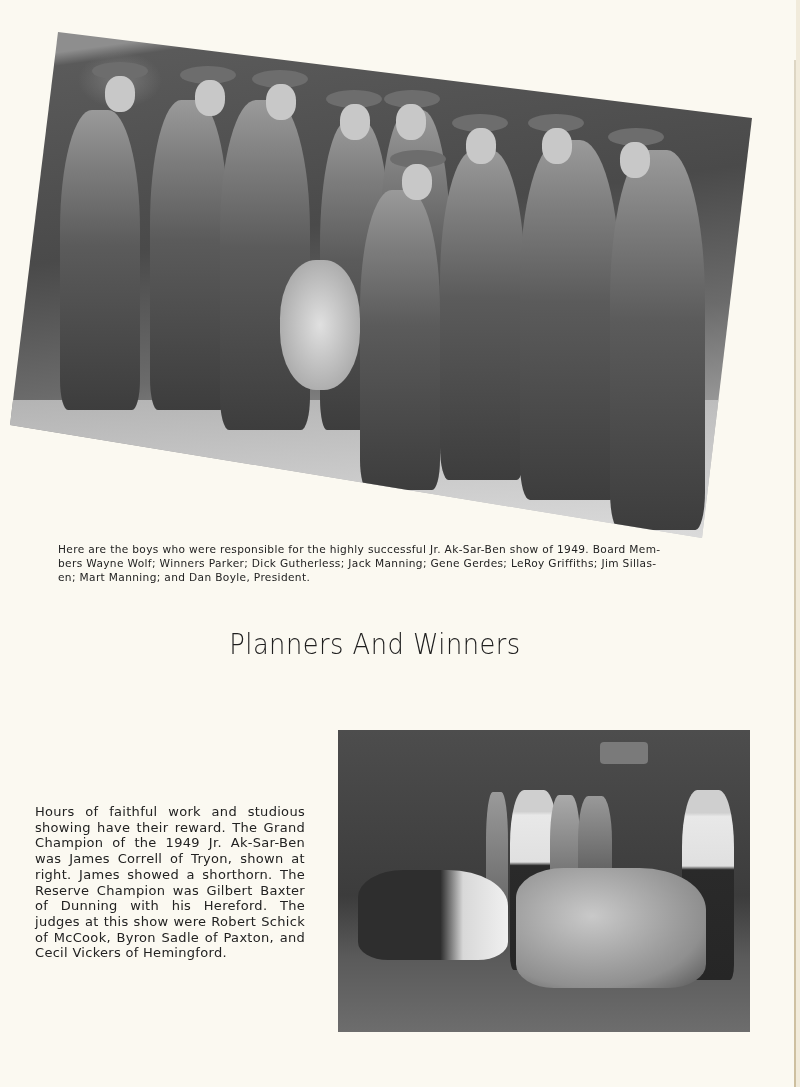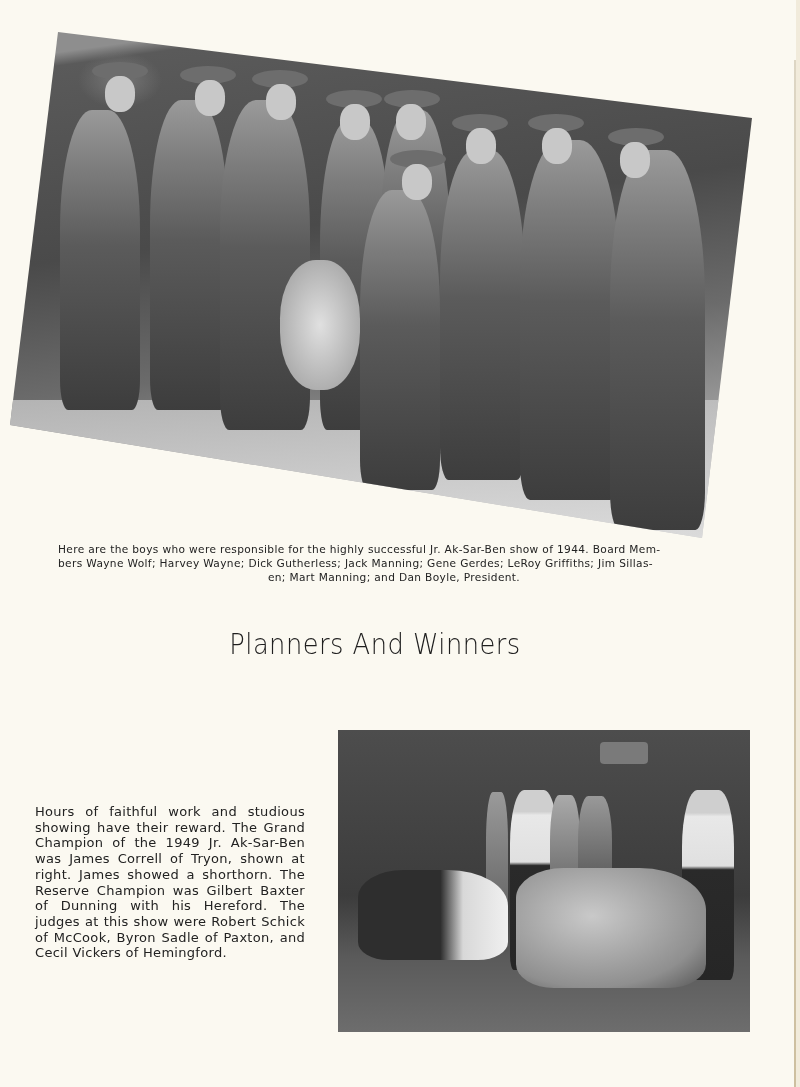--- a/index.html
+++ b/index.html
@@ -107,23 +107,23 @@
   <div class="hat" style="left:452px;top:114px;"></div>
   <div class="face" style="left:466px;top:128px;"></div>
   <div class="hat" style="left:528px;top:114px;"></div>
   <div class="face" style="left:542px;top:128px;"></div>
   <div class="hat" style="left:608px;top:128px;"></div>
   <div class="face" style="left:620px;top:142px;"></div>
   <div style="position:absolute;left:280px;top:260px;width:80px;height:130px;border-radius:45%;background:radial-gradient(#e0e0e0,#9a9a9a);"></div>
 </div>
 
 <div class="caption-top">
-  <div>Here are the boys who were responsible for the highly successful Jr. Ak-Sar-Ben show of 1944. Board Mem-</div>
-  <div>bers Wayne Wolf; Harvey Wayne; Dick Gutherless; Jack Manning; Gene Gerdes; LeRoy Griffiths; Jim Sillas-</div>
-  <div style="text-align:center;">en; Mart Manning; and Dan Boyle, President.</div>
+  <div>Here are the boys who were responsible for the highly successful Jr. Ak-Sar-Ben show of 1949. Board Mem-</div>
+  <div>bers Wayne Wolf; Winners Parker; Dick Gutherless; Jack Manning; Gene Gerdes; LeRoy Griffiths; Jim Sillas-</div>
+  <div style="text-align:left;">en; Mart Manning; and Dan Boyle, President.</div>
 </div>
 
 <div class="title">Planners And Winners</div>
 
 <div class="caption-bottom">Hours of faithful work and studious showing have their reward. The Grand Champion of the 1949 Jr. Ak-Sar-Ben was James Correll of Tryon, shown at right. James showed a shorthorn. The Reserve Champion was Gilbert Baxter of Dunning with his Hereford. The judges at this show were Robert Schick of McCook, Byron Sadle of Paxton, and Cecil Vickers of Hemingford.</div>
 
 <div class="photo-bottom">
   <div class="spot"></div>
   <div class="man" style="left:148px;top:62px;width:22px;height:160px;background:linear-gradient(#9a9a9a,#555);"></div>
   <div class="man" style="left:172px;top:60px;width:48px;height:180px;"></div>

